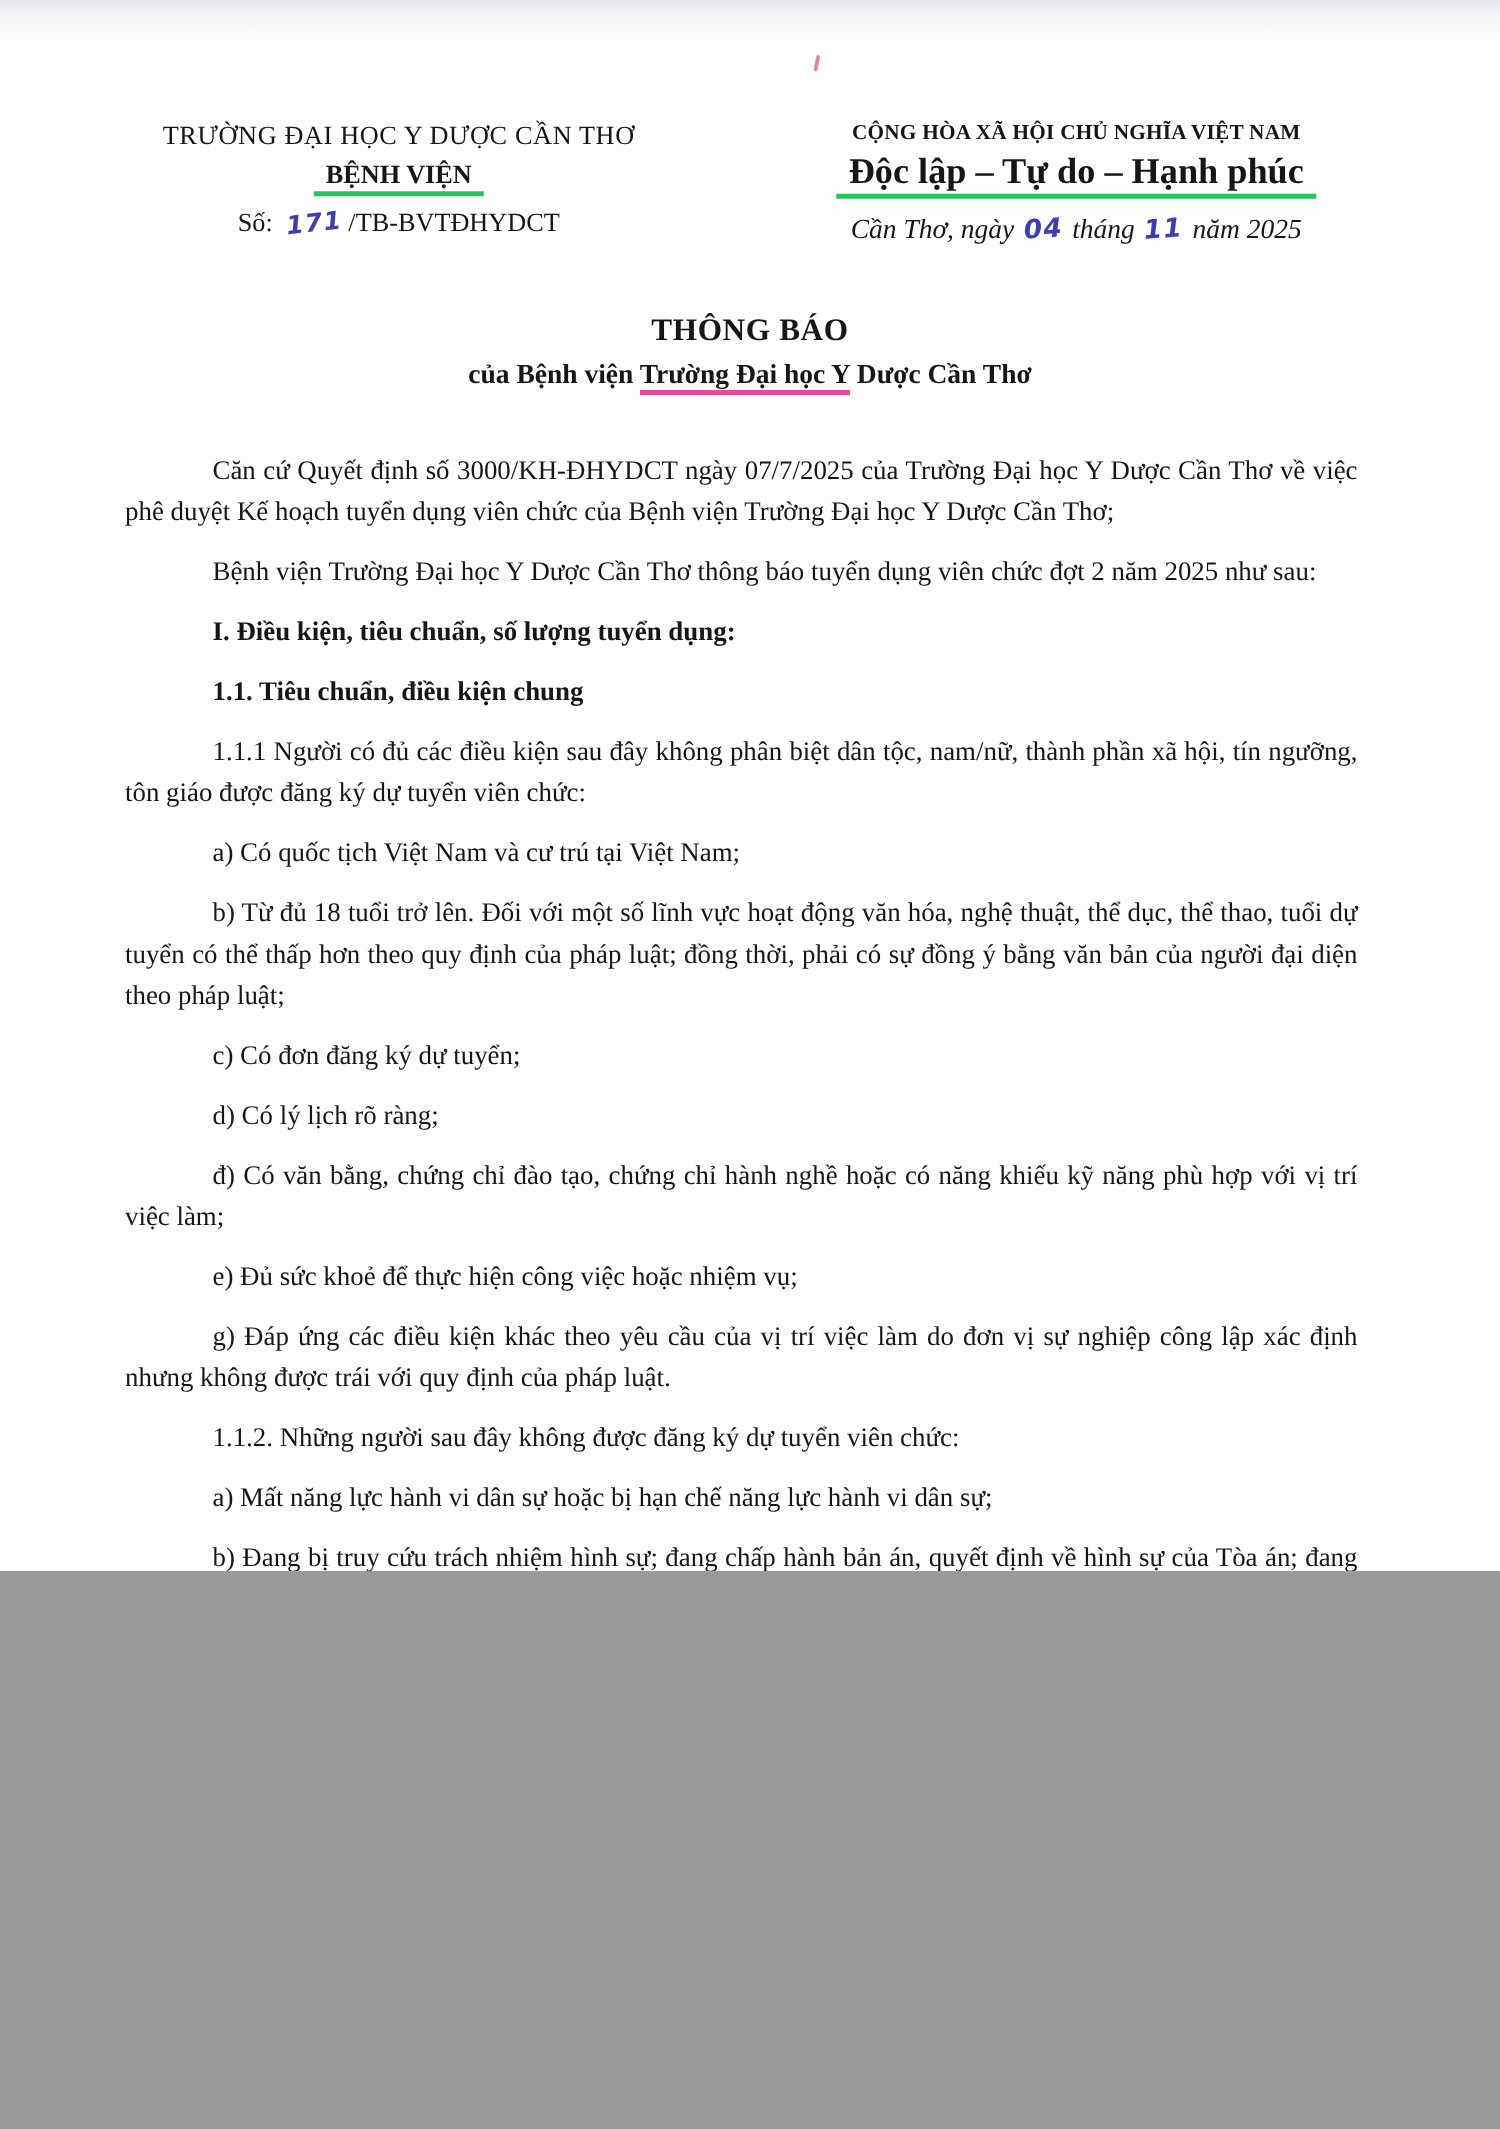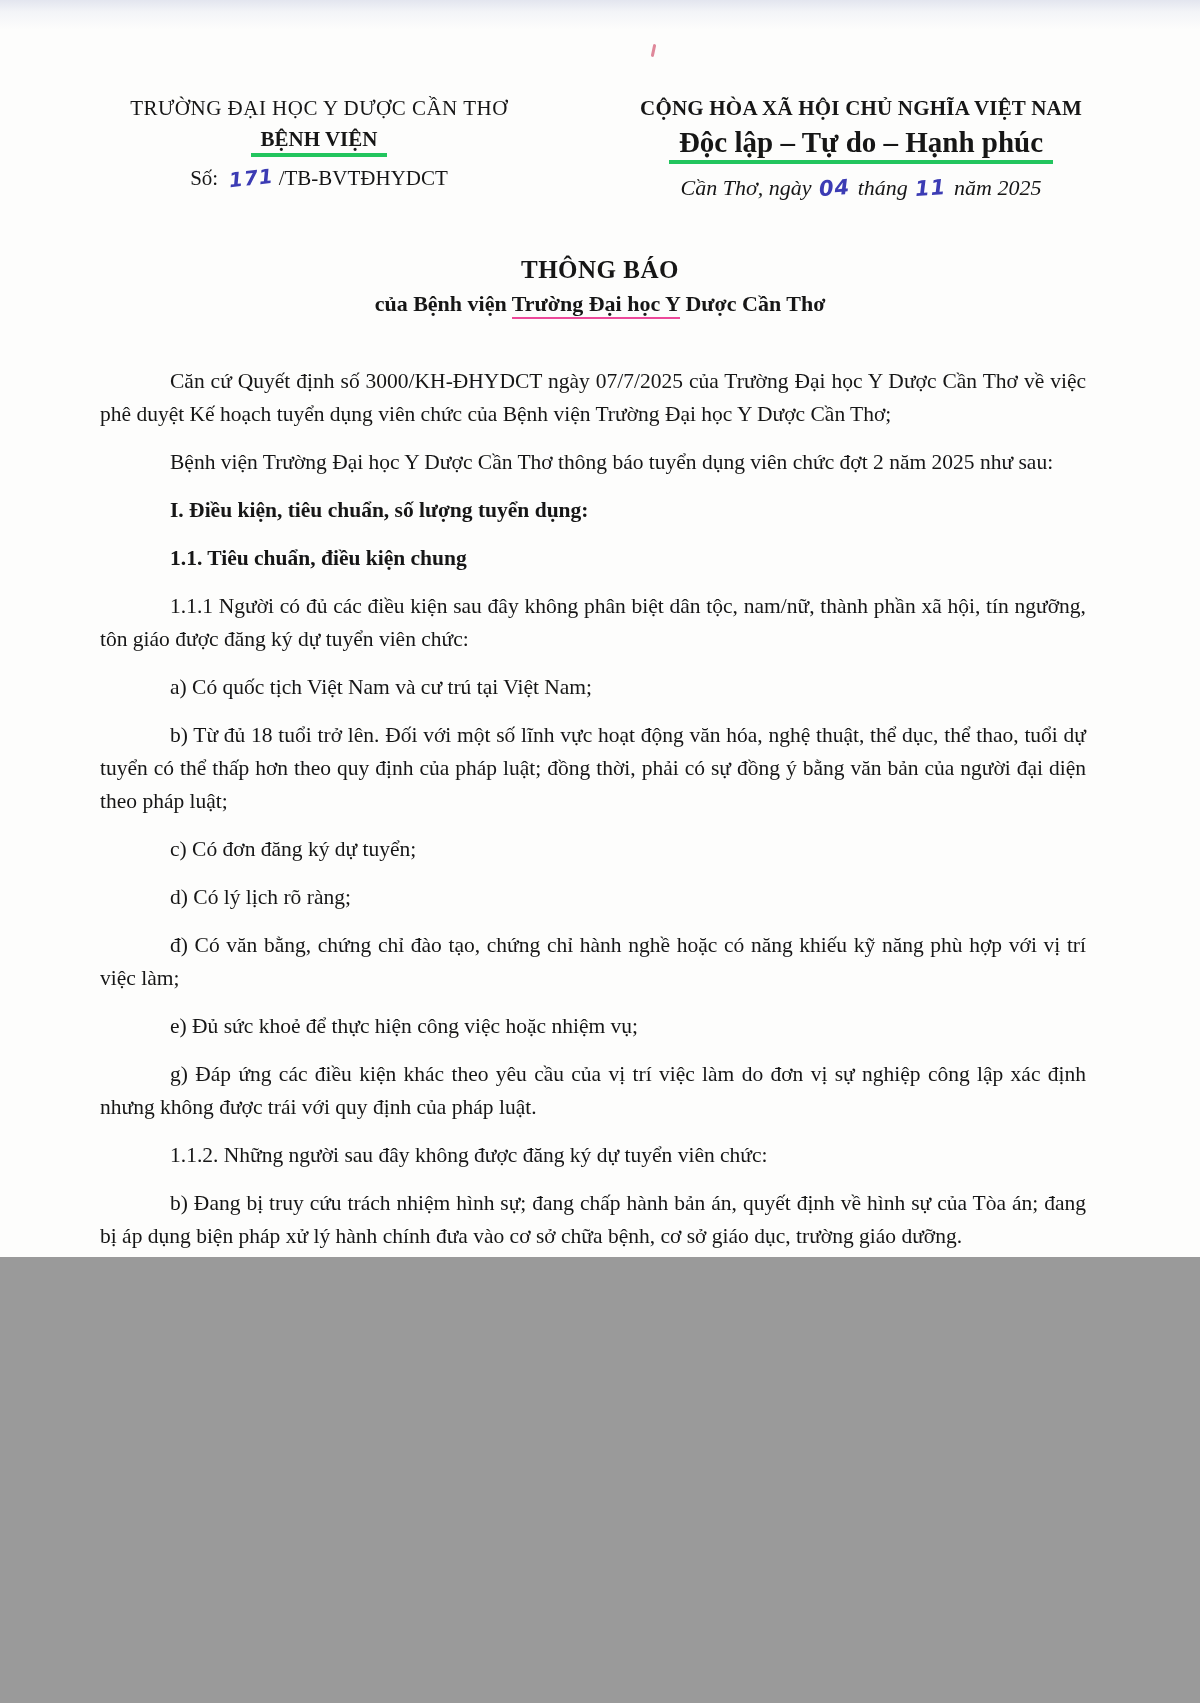--- a/index.html
+++ b/index.html
@@ -30,28 +30,28 @@
   .hdr-right{width:574px;text-align:center;}
   .hdr-line1-left{font-size:21px;letter-spacing:.5px;}
   .hdr-line2-left{margin-top:6px;font-size:21px;font-weight:bold;}
   .u-block{display:inline-block;border-bottom:4px solid #22c55e;padding:0 10px 1px 10px;}
   .so-line{margin-top:9px;font-size:21px;}
   .hand{
     color:#3c3cb4;font-style:italic;font-weight:bold;
     display:inline-block;transform:rotate(-6deg);
     font-family:"DejaVu Sans", sans-serif;font-size:20px;letter-spacing:1px;
   }
-  .hdr-line1-right{font-size:21px;font-weight:bold;letter-spacing:.2px;}
+  .hdr-line1-right{font-size:17px;font-weight:bold;letter-spacing:.2px;}
   .hdr-line2-right{margin-top:5px;font-size:29px;font-weight:bold;}
   .date-line{margin-top:11px;font-size:22px;font-style:italic;}
   .date-line .hand{font-size:21px;transform:rotate(-4deg);margin:0 2px;}
   .title-block{margin-top:52px;text-align:center;line-height:34px;}
   .title-main{font-size:25px;font-weight:bold;letter-spacing:.5px;}
   .title-sub{font-size:22px;font-weight:bold;}
-  .title-sub .u-part{border-bottom:2px solid #ec4899;padding-bottom:1px;}
+  .title-sub .u-part{border-bottom:4px solid #ec4899;padding-bottom:1px;}
   .body{
     margin-top:44px;
     padding:0 114px 0 100px;
     font-size:21.5px;
     line-height:33px;
     text-align:justify;
   }
   .body p{margin:0 0 15px 0;text-indent:70px;}
   .body p.bold{font-weight:bold;}
   .signature{
@@ -91,20 +91,21 @@
     <p class="bold">1.1. Tiêu chuẩn, điều kiện chung</p>
     <p>1.1.1 Người có đủ các điều kiện sau đây không phân biệt dân tộc, nam/nữ, thành phần xã hội, tín ngưỡng, tôn giáo được đăng ký dự tuyển viên chức:</p>
     <p>a) Có quốc tịch Việt Nam và cư trú tại Việt Nam;</p>
     <p>b) Từ đủ 18 tuổi trở lên. Đối với một số lĩnh vực hoạt động văn hóa, nghệ thuật, thể dục, thể thao, tuổi dự tuyển có thể thấp hơn theo quy định của pháp luật; đồng thời, phải có sự đồng ý bằng văn bản của người đại diện theo pháp luật;</p>
     <p>c) Có đơn đăng ký dự tuyển;</p>
     <p>d) Có lý lịch rõ ràng;</p>
     <p>đ) Có văn bằng, chứng chỉ đào tạo, chứng chỉ hành nghề hoặc có năng khiếu kỹ năng phù hợp với vị trí việc làm;</p>
     <p>e) Đủ sức khoẻ để thực hiện công việc hoặc nhiệm vụ;</p>
     <p>g) Đáp ứng các điều kiện khác theo yêu cầu của vị trí việc làm do đơn vị sự nghiệp công lập xác định nhưng không được trái với quy định của pháp luật.</p>
     <p>1.1.2. Những người sau đây không được đăng ký dự tuyển viên chức:</p>
+    <p>a) Mất năng lực hành vi dân sự hoặc bị hạn chế năng lực hành vi dân sự;</p>
     <p>b) Đang bị truy cứu trách nhiệm hình sự; đang chấp hành bản án, quyết định về hình sự của Tòa án; đang bị áp dụng biện pháp xử lý hành chính đưa vào cơ sở chữa bệnh, cơ sở giáo dục, trường giáo dưỡng.</p>
     <p><span style="font-weight:bold">1.2.1. Số lượng người làm việc cần tuyển:</span><span> 15 người.</span></p>
   </div>
 
   <div class="signature">
     <svg width="84" height="38" viewBox="0 0 84 38" xmlns="http://www.w3.org/2000/svg">
       <path d="M3 17 C12 21 21 23 29 20 L33 25 C36 13 39 6 41 4 C40 12 41 20 44 21 C47 21 48 10 50 6 C50 14 52 20 55 20 C58 20 60 10 62 7 C62 14 65 19 69 18 C74 17 78 13 81 9" stroke="#3c3cb4" fill="none" stroke-width="2.2" stroke-linecap="round"></path>
     </svg>
   </div>
 

